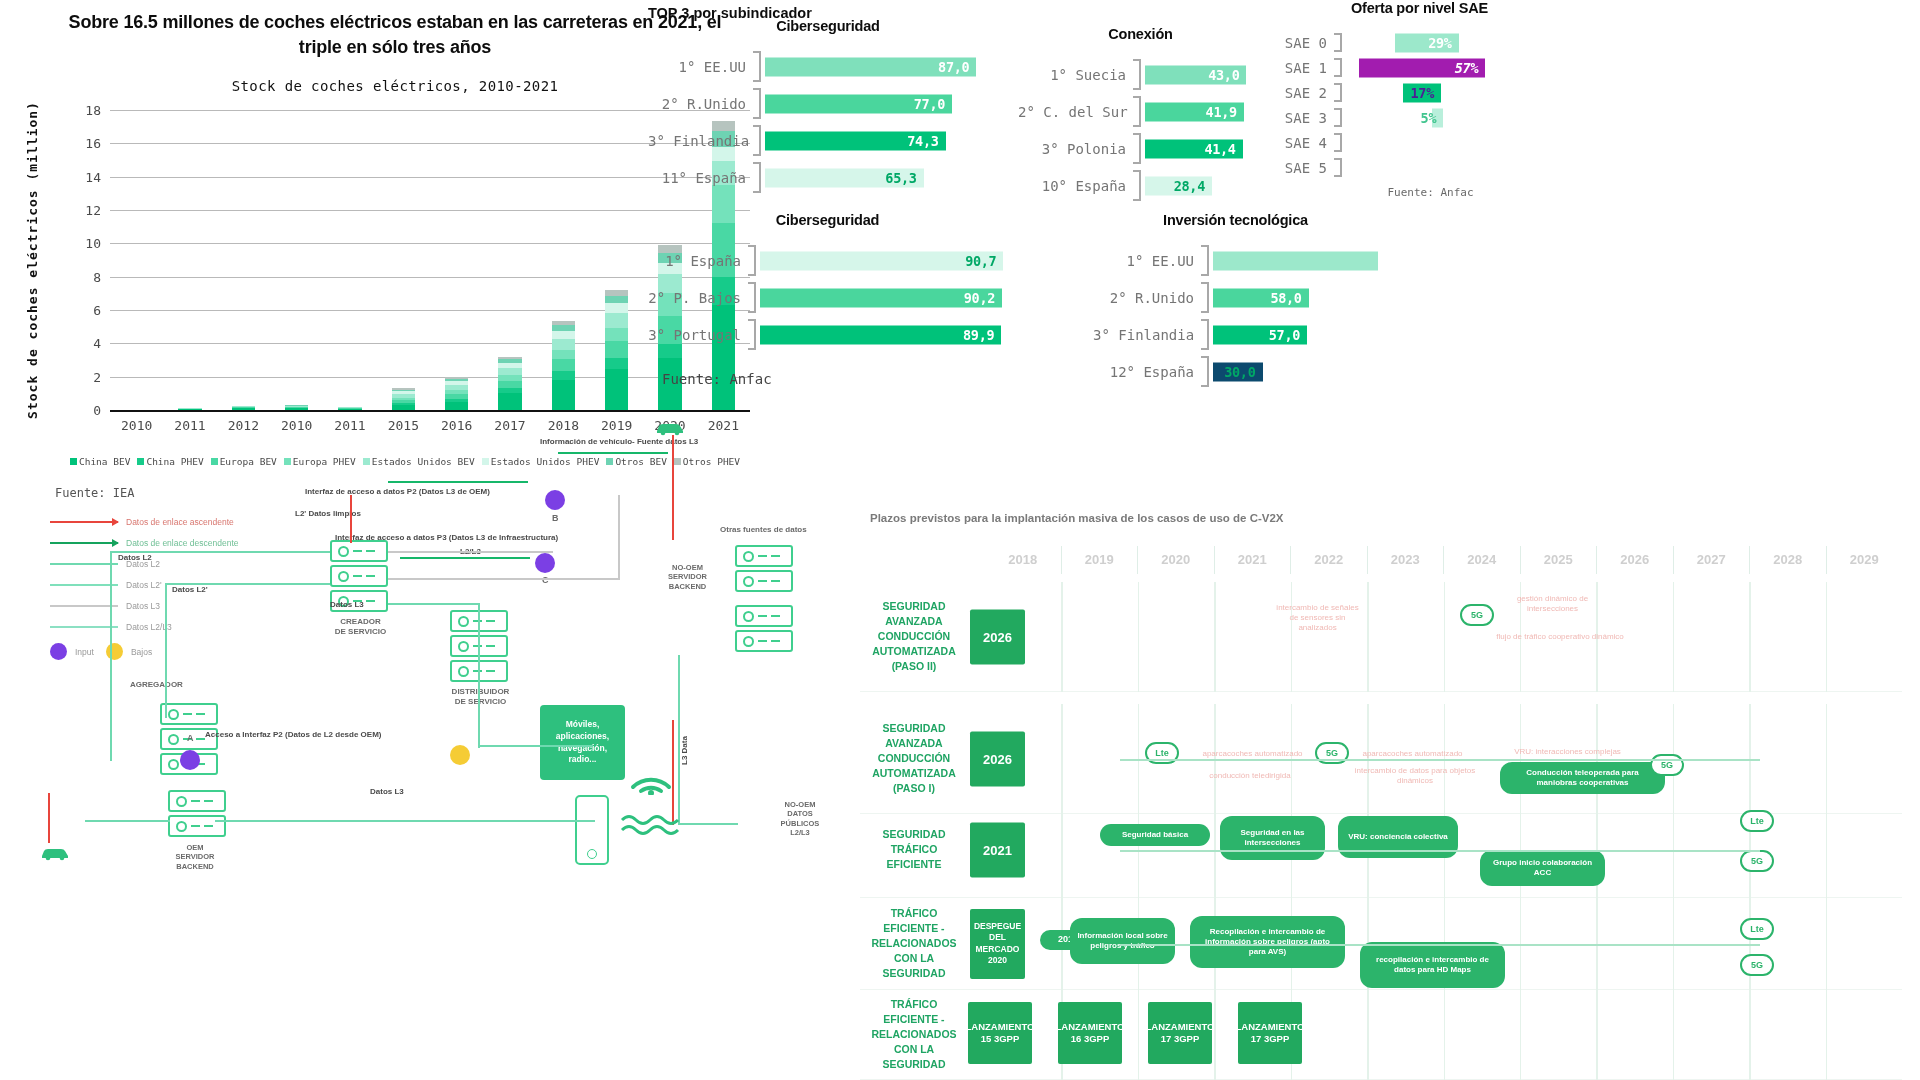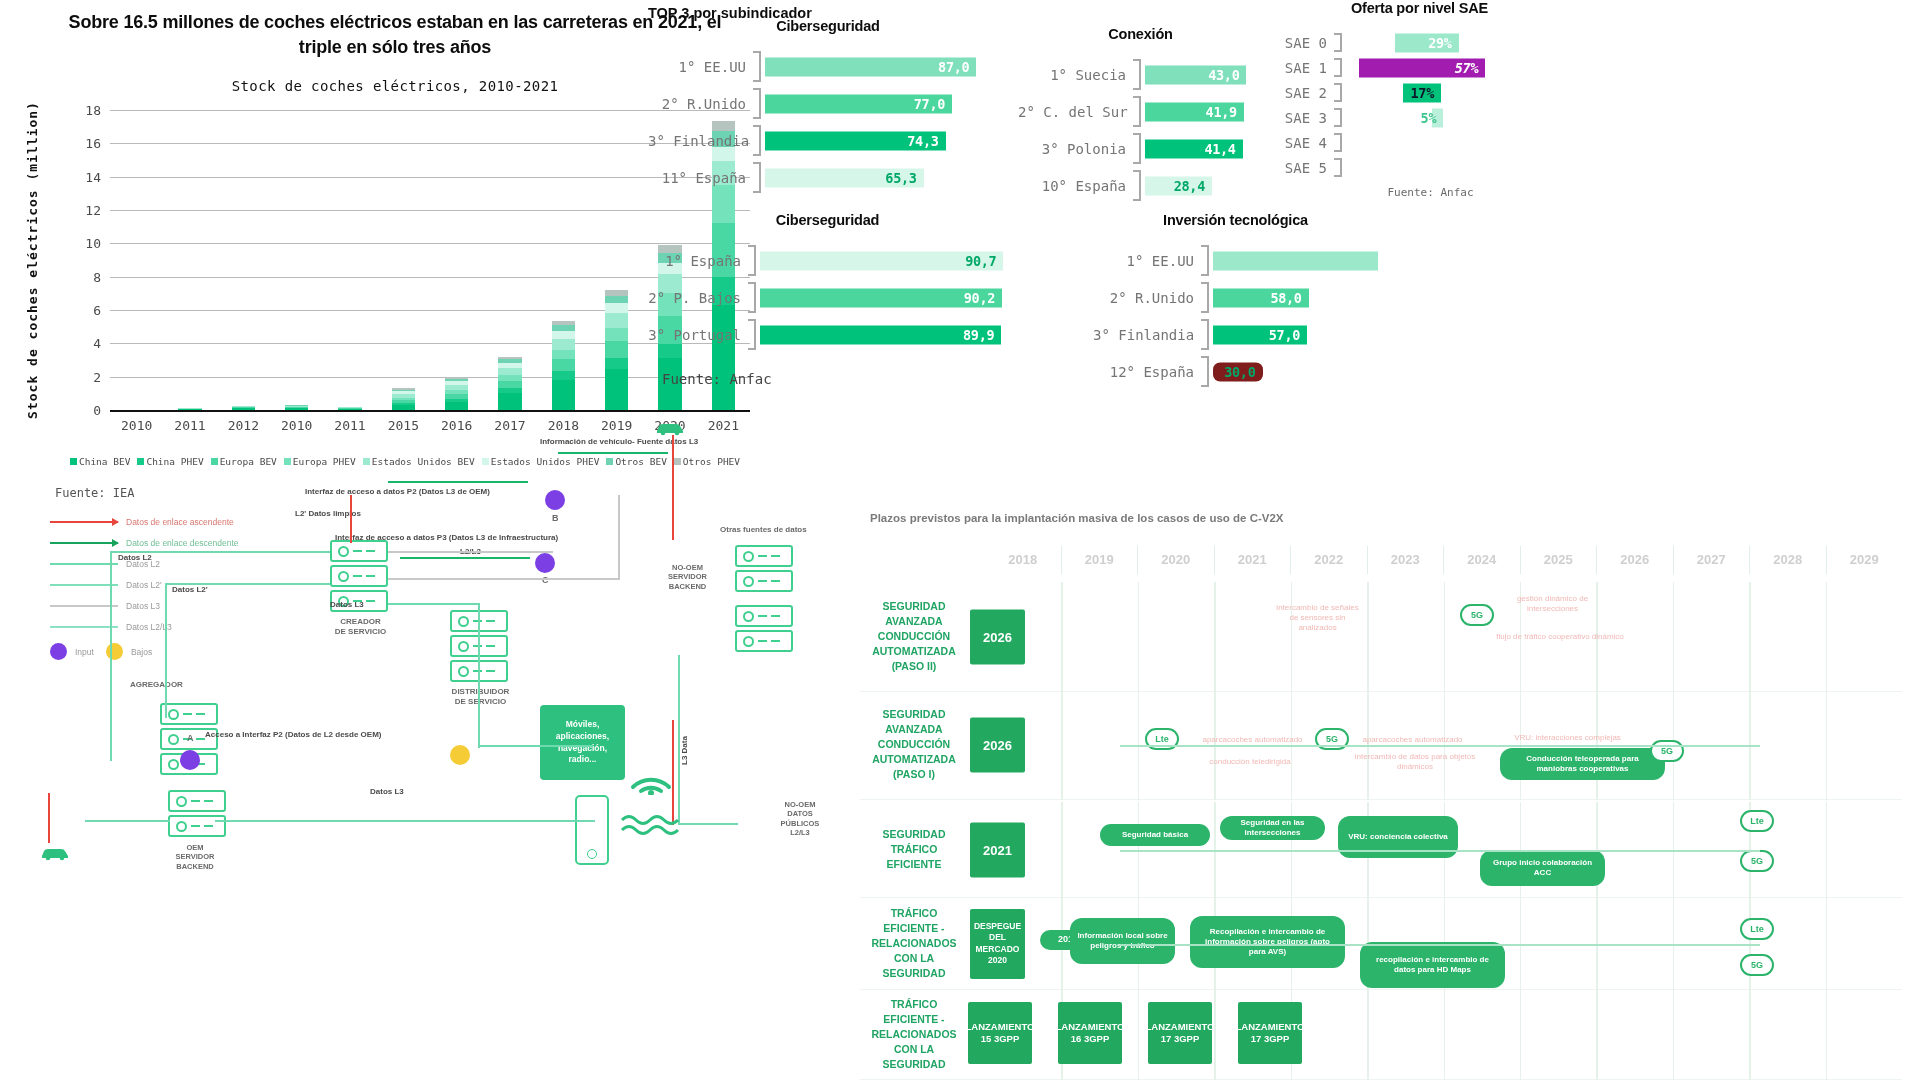--- a/index.html
+++ b/index.html
@@ -444,21 +444,21 @@
         <div class="rank-bar" style="width: 57%; background: #a21caf; left: 6%; font-style: italic;">
           <div class="rank-val mono" style="color: rgb(255, 255, 255);">57%</div>
         </div>
       </div>
     </div>
     <div class="rank-row" style="height: 25px;">
       <div class="rank-label mono" style="width: 62px;">SAE 2</div>
       <div class="rank-bracket"></div>
       <div class="rank-track">
         <div class="rank-bar" style="width: 17%; background: rgb(0, 194, 122); left: 26%;">
-          <div class="rank-val mono" style="color: #0f172a;">17%</div>
+          <div class="rank-val mono" style="color: #4c1d95;">17%</div>
         </div>
       </div>
     </div>
     <div class="rank-row" style="height: 25px;">
       <div class="rank-label mono" style="width: 62px;">SAE 3</div>
       <div class="rank-bracket"></div>
       <div class="rank-track">
         <div class="rank-bar" style="width: 5%; background: rgb(185, 239, 219); left: 39%;">
           <div class="rank-val mono" style="color: rgb(66, 197, 143);">5%</div>
         </div>
@@ -541,21 +541,21 @@
       <div class="rank-track">
         <div class="rank-bar" style="width: 57%; background: rgb(0, 194, 122);">
           <div class="rank-val mono" style="color: rgb(255, 255, 255);">57,0</div>
         </div>
       </div>
     </div>
     <div class="rank-row" style="height: 37px;">
       <div class="rank-label mono" style="width: 108px;">12° España</div>
       <div class="rank-bracket"></div>
       <div class="rank-track">
-        <div class="rank-bar" style="width: 30%; background: #7f1d1d; border-radius: 7px;">
+        <div class="rank-bar" style="width: 30%; background: #0c4a6e;">
           <div class="rank-val mono" style="color: rgb(0, 168, 102);">30,0</div>
         </div>
       </div>
     </div>
   </div>
 
 <div id="panel-diagram">
   <div id="diagram-bg"></div>
   <div id="dg-legend">
       <div class="dg-legend-row" style="left: 50px; top: 12px;">
@@ -774,21 +774,21 @@
         <div class="vgrid" style="left: 736.333px; top: 0px; height: 110px;"></div>
         <div class="vgrid" style="left: 812.75px; top: 0px; height: 110px;"></div>
         <div class="vgrid" style="left: 889.167px; top: 0px; height: 110px;"></div>
         <div class="vgrid" style="left: 965.583px; top: 0px; height: 110px;"></div>
         <div class="v2x-datebox" style="left: 110px; top: 50%; transform: translateY(-50%); width: 55px; height: 55px;">2026</div>
         <div class="pill lite" style="left: 405px; top: 18px; width: 105px; height: 36px; background: transparent; color: rgb(240, 185, 181); font-weight: normal;">intercambio de señales de sensores sin analizados</div>
         <div class="pill lite" style="left: 630px; top: 12px; width: 125px; height: 20px; background: transparent; color: rgb(240, 185, 181); font-weight: normal;">gestión dinámico de intersecciones</div>
         <div class="pill lite" style="left: 630px; top: 45px; width: 140px; height: 20px; background: transparent; color: rgb(240, 185, 181); font-weight: normal;">flujo de tráfico cooperativo dinámico</div>
         <div class="tech" style="left: 600px; top: 22px;">5G</div>
       </div>
-      <div class="v2x-row" style="top: 190px; height: 110px;">
+      <div class="v2x-row" style="top: 204px; height: 110px;">
         <div class="v2x-rowlabel">SEGURIDAD AVANZADA CONDUCCIÓN AUTOMATIZADA (PASO I)</div>
         <div class="vgrid" style="left: 201.417px; top: 0px; height: 110px;"></div>
         <div class="vgrid" style="left: 277.833px; top: 0px; height: 110px;"></div>
         <div class="vgrid" style="left: 354.25px; top: 0px; height: 110px;"></div>
         <div class="vgrid" style="left: 430.667px; top: 0px; height: 110px;"></div>
         <div class="vgrid" style="left: 507.083px; top: 0px; height: 110px;"></div>
         <div class="vgrid" style="left: 583.5px; top: 0px; height: 110px;"></div>
         <div class="vgrid" style="left: 659.917px; top: 0px; height: 110px;"></div>
         <div class="vgrid" style="left: 736.333px; top: 0px; height: 110px;"></div>
         <div class="vgrid" style="left: 812.75px; top: 0px; height: 110px;"></div>
@@ -814,21 +814,21 @@
         <div class="vgrid" style="left: 430.667px; top: 0px; height: 96px;"></div>
         <div class="vgrid" style="left: 507.083px; top: 0px; height: 96px;"></div>
         <div class="vgrid" style="left: 583.5px; top: 0px; height: 96px;"></div>
         <div class="vgrid" style="left: 659.917px; top: 0px; height: 96px;"></div>
         <div class="vgrid" style="left: 736.333px; top: 0px; height: 96px;"></div>
         <div class="vgrid" style="left: 812.75px; top: 0px; height: 96px;"></div>
         <div class="vgrid" style="left: 889.167px; top: 0px; height: 96px;"></div>
         <div class="vgrid" style="left: 965.583px; top: 0px; height: 96px;"></div>
         <div class="v2x-datebox" style="left: 110px; top: 50%; transform: translateY(-50%); width: 55px; height: 55px;">2021</div>
         <div class="pill" style="left: 240px; top: 22px; width: 110px; height: 22px;">Seguridad básica</div>
-        <div class="pill" style="left: 360px; top: 14px; width: 105px; height: 24px;">Seguridad en las intersecciones</div>
+        <div class="pill" style="left: 360px; top: 14px; width: 105px; height: 44px;">Seguridad en las intersecciones</div>
         <div class="pill" style="left: 478px; top: 14px; width: 120px; height: 42px;">VRU: conciencia colectiva</div>
         <div class="pill" style="left: 620px; top: 48px; width: 125px; height: 36px;">Grupo inicio colaboración ACC</div>
         <div class="tech" style="left: 880px; top: 8px;">Lte</div>
         <div class="tech" style="left: 880px; top: 48px;">5G</div>
         <div class="tline" style="left: 260px; top: 48px; width: 640px;"></div>
       </div>
       <div class="v2x-row" style="top: 398px; height: 92px;">
         <div class="v2x-rowlabel">TRÁFICO EFICIENTE - RELACIONADOS CON LA SEGURIDAD</div>
         <div class="vgrid" style="left: 201.417px; top: 0px; height: 92px;"></div>
         <div class="vgrid" style="left: 277.833px; top: 0px; height: 92px;"></div>

